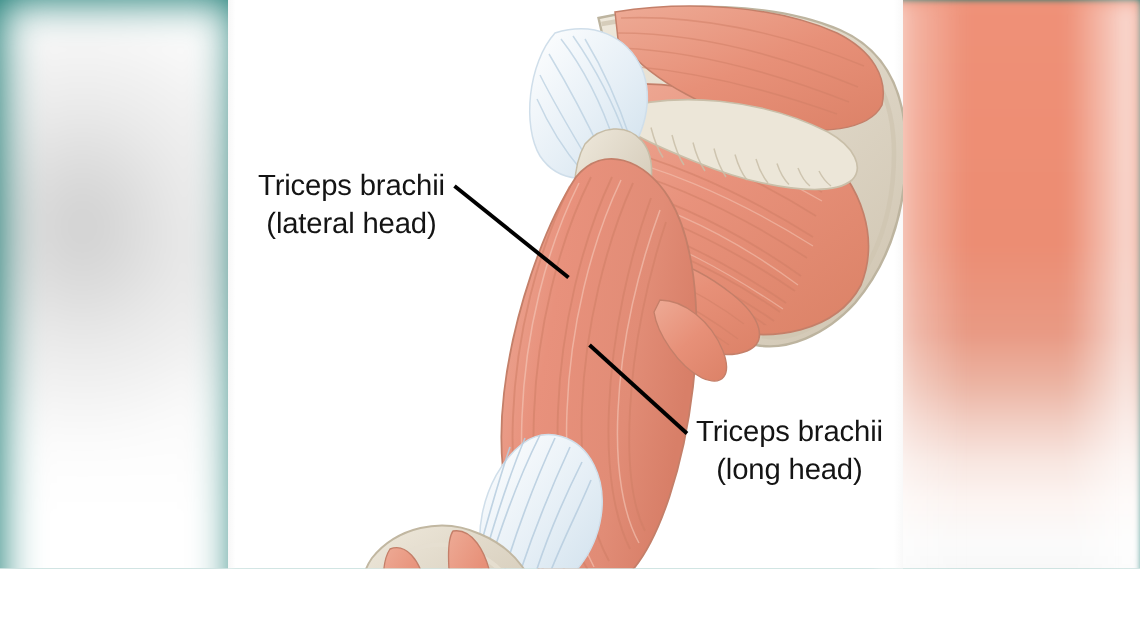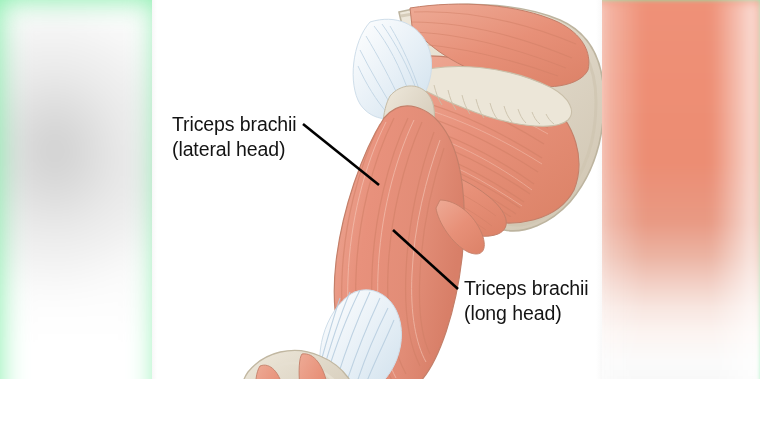--- a/index.html
+++ b/index.html
@@ -5,22 +5,23 @@
   html, body {
     margin: 0;
     padding: 0;
     background: #ffffff;
   }
   #stage {
     position: relative;
     width: 760px;
     height: 379px;
     overflow: hidden;
-    background: #86efac;
+    background: #0f766e;
     font-family: "Liberation Sans", sans-serif;
+    text-align: center;
   }
 
   
   .bg-layer {
     position: absolute;
     inset: 0;
     z-index: 0;
   }
   .bg-left {
     position: absolute;

